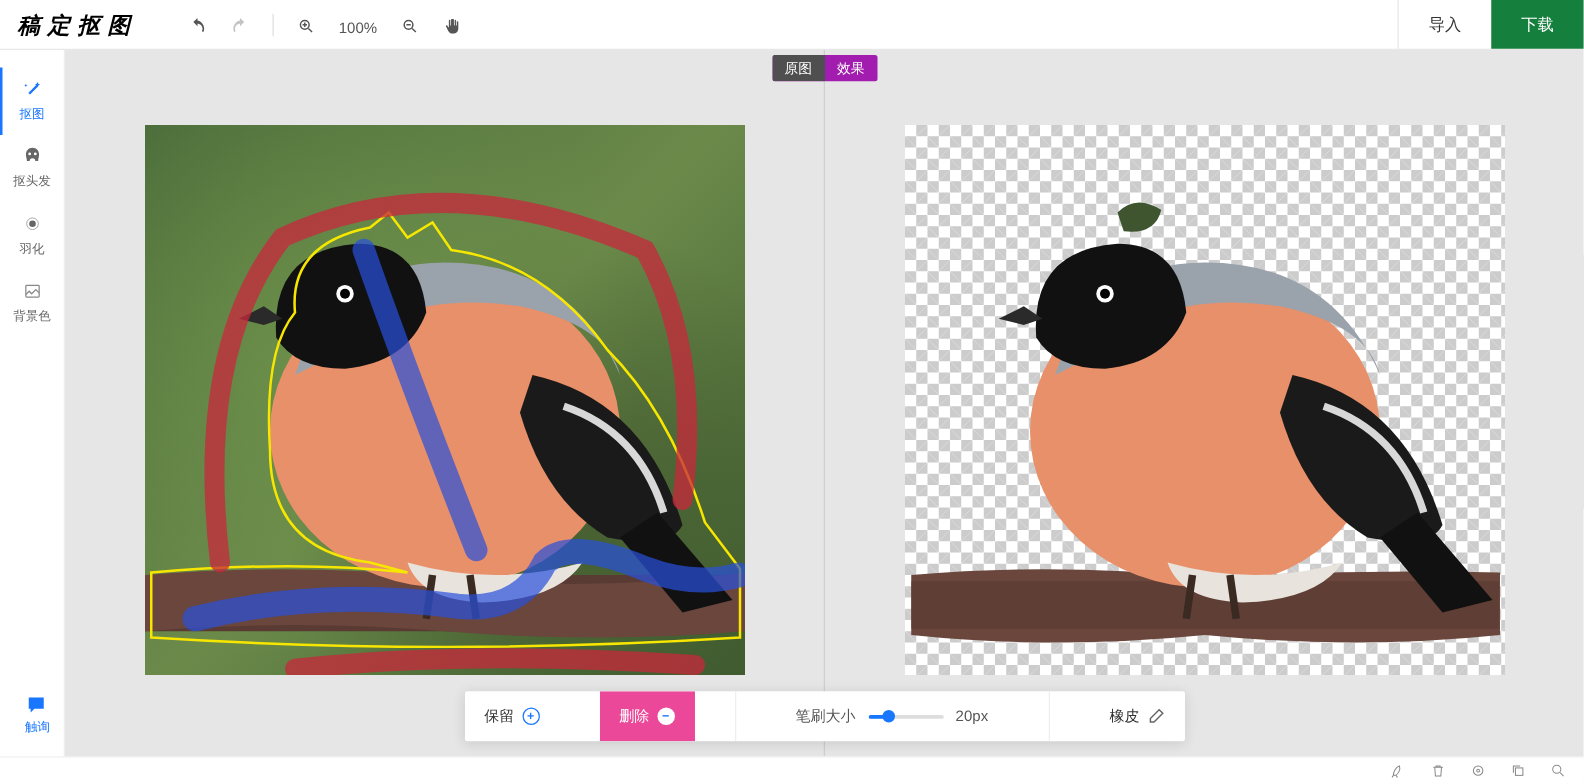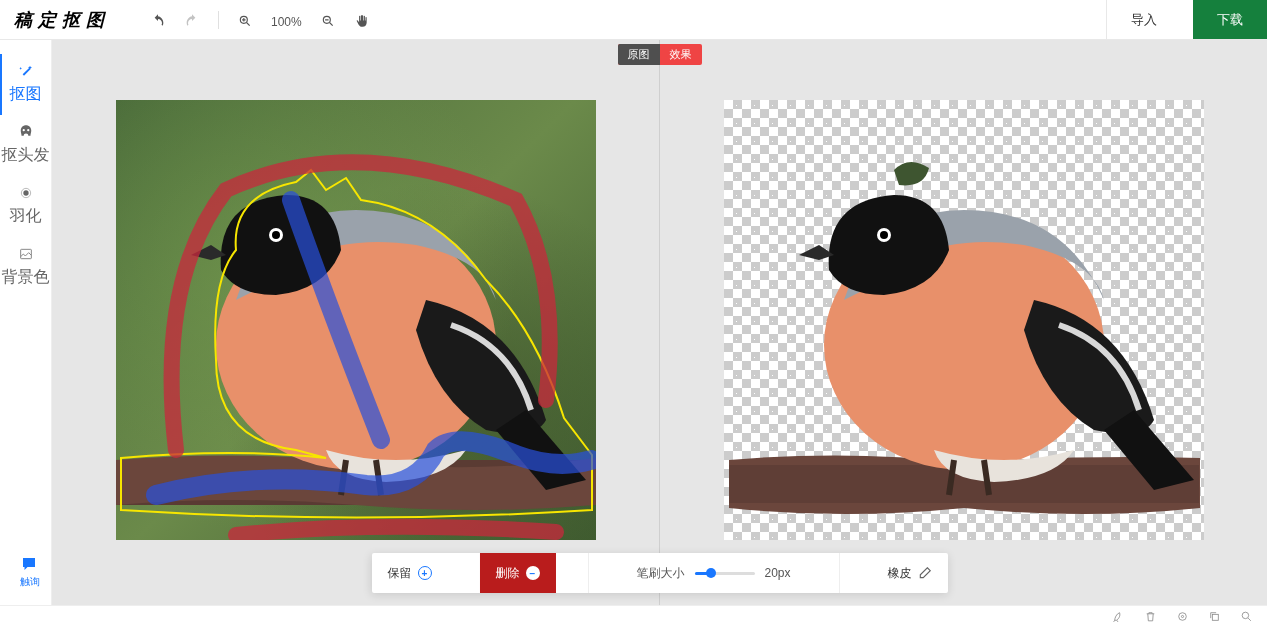--- a/index.html
+++ b/index.html
@@ -4,46 +4,46 @@
 <style>
 *{box-sizing:border-box;margin:0;padding:0;font-family:-apple-system,BlinkMacSystemFont,"PingFang SC","Microsoft YaHei",sans-serif;}
 html,body{width:1267px;height:627px;overflow:hidden;background:#fff;}
 .header{height:40px;border-bottom:1px solid #e8e8e8;display:flex;align-items:center;padding:0 0 0 14px;position:relative;}
 .logo{font-weight:700;font-size:18px;letter-spacing:6px;font-style:italic;}
 .hdr-tools{display:flex;align-items:flex-end;gap:18px;margin-left:40px;color:#555;font-size:12px;}
 .hdr-tools .ic{width:16px;height:16px;display:flex;align-items:center;justify-content:center;cursor:pointer;}
 .hdr-tools .disabled{opacity:.35;}
 .vsep{width:1px;height:18px;background:#e0e0e0;}
 .zoom-label{font-size:12px;color:#555;}
-.hdr-right{margin-left:auto;display:flex;align-items:flex-start;height:100%;gap:12px;}
+.hdr-right{margin-left:auto;display:flex;align-items:flex-start;height:100%;}
 .btn-import{height:100%;padding:0 24px;display:flex;align-items:center;font-size:13px;color:#333;cursor:pointer;border-left:1px solid #e8e8e8;}
 .btn-download{height:100%;padding:0 24px;display:flex;align-items:center;font-size:13px;color:#fff;background:#15803d;cursor:pointer;}
 .body{display:flex;height:calc(100% - 40px - 22px);}
 .sidebar{width:52px;background:#fff;border-right:1px solid #eee;display:flex;flex-direction:column;align-items:center;padding-top:14px;position:relative;}
-.sb-item{width:100%;display:flex;flex-direction:column;align-items:center;gap:4px;padding:8px 0 10px;cursor:pointer;color:#666;font-size:16px;position:relative;}
+.sb-item{width:100%;display:flex;flex-direction:column;align-items:center;gap:4px;padding:8px 0 10px;cursor:pointer;color:#666;font-size:10px;position:relative;}
 .sb-item.active{color:#1977ff;}
 .sb-item.active::before{content:"";position:absolute;left:0;top:0;bottom:0;width:2px;background:#1977ff;}
 .sb-ico{width:18px;height:18px;display:flex;align-items:center;justify-content:center;}
 .sb-chat{width:100%;position:absolute;bottom:16px;display:flex;flex-direction:column;gap:2px;color:#1977ff;font-size:10px;cursor:pointer;margin-left:40px;}
 .canvas-area{flex:1;background:#e6e6e6;position:relative;overflow:hidden;}
-.view-tabs{position:absolute;top:4px;left:50%;transform:translateX(-50%);display:flex;background:#ef4444;border-radius:2px;overflow:hidden;font-size:11px;z-index:5;}
+.view-tabs{position:absolute;top:4px;left:50%;transform:translateX(-50%);display:flex;background:#a21caf;border-radius:2px;overflow:hidden;font-size:11px;z-index:5;}
 .view-tab{padding:3px 10px;color:#fff;cursor:pointer;}
 .view-tab.sel{background:#4f4f4f;}
 .panes{display:flex;height:100%;}
 .pane{flex:1;position:relative;display:flex;align-items:flex-start;justify-content:center;padding-top:60px;}
 .divider{width:1px;background:#cfcfcf;}
 .img-box{width:480px;height:440px;position:relative;}
 .bg-green{position:absolute;inset:0;background:linear-gradient(135deg,#4a6b3a,#6b8a4a,#3f5c30);}
 .bg-green::after{content:"";position:absolute;inset:0;background:radial-gradient(circle at 30% 40%,rgba(120,160,80,.5),transparent 60%),radial-gradient(circle at 70% 70%,rgba(60,80,40,.6),transparent 50%);}
 .checker{position:absolute;inset:0;background-image:linear-gradient(45deg,#ccc 25%,transparent 25%),linear-gradient(-45deg,#ccc 25%,transparent 25%),linear-gradient(45deg,transparent 75%,#ccc 75%),linear-gradient(-45deg,transparent 75%,#ccc 75%);background-size:18px 18px;background-position:0 0,0 9px,9px -9px,-9px 0;background-color:#fff;}
 svg.bird{position:absolute;inset:0;width:100%;height:100%;}
 .strokes{position:absolute;inset:0;width:100%;height:100%;pointer-events:none;}
 .bottom-bar{position:absolute;bottom:12px;left:50%;transform:translateX(-50%);background:#fff;display:flex;align-items:center;box-shadow:0 2px 10px rgba(0,0,0,.12);border-radius:2px;height:40px;overflow:hidden;gap:32px;}
 .bb-seg{display:flex;align-items:center;gap:6px;padding:0 16px;font-size:12px;color:#333;cursor:pointer;height:100%;}
-.bb-seg.primary{background:#b91c1c;color:#fff;}
+.bb-seg.primary{background:#ec4899;color:#fff;}
 .bb-vsep{width:1px;height:100%;background:#eee;}
 .circ{width:14px;height:14px;border-radius:50%;display:flex;align-items:center;justify-content:center;font-size:10px;font-weight:700;}
 .circ.plus{border:1.5px solid #1977ff;color:#1977ff;}
 .circ.minus{background:#fff;color:#1977ff;}
 .slider-wrap{display:flex;align-items:center;gap:10px;padding:0 16px;font-size:12px;color:#555;}
 .slider{width:60px;height:3px;background:#ddd;border-radius:2px;position:relative;cursor:pointer;}
 .slider-fill{position:absolute;left:0;top:0;bottom:0;width:28%;background:#1977ff;border-radius:2px;}
 .slider-thumb{position:absolute;left:28%;top:50%;transform:translate(-50%,-50%);width:10px;height:10px;border-radius:50%;background:#1977ff;}
 .footer{height:22px;border-top:1px solid #eee;display:flex;align-items:center;justify-content:flex-end;gap:18px;padding:0 14px;color:#888;}
 .footer .fic{width:14px;height:14px;cursor:pointer;display:flex;align-items:center;justify-content:center;}

